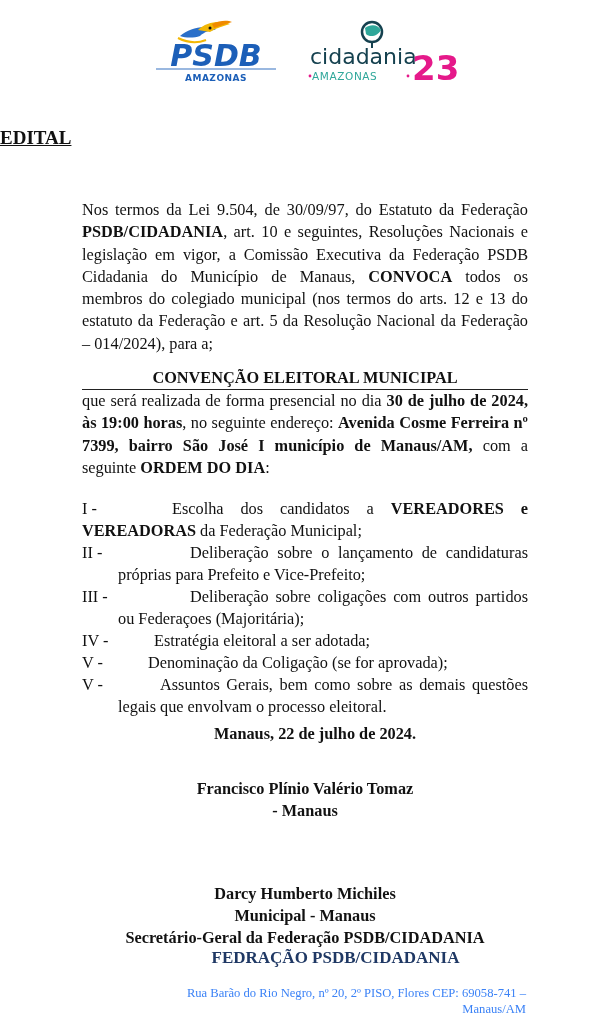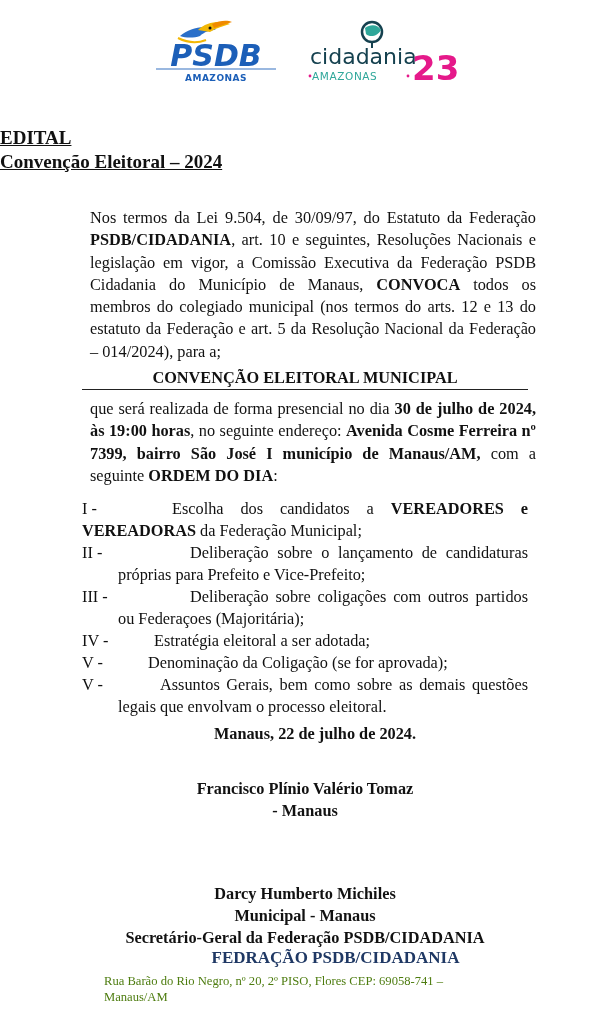--- a/index.html
+++ b/index.html
@@ -9,21 +9,21 @@
 
   
   .logos { position: absolute; top: 16px; left: 0; width: 607px; height: 70px; }
   .psdb-logo { position: absolute; left: 150px; top: 2px; width: 132px; height: 66px; }
   .cid-logo { position: absolute; left: 308px; top: 2px; width: 166px; height: 66px; }
 
   .title-block { position: absolute; top: 126px; left: 0; width: 607px; }
   .title { font-weight: bold; font-size: 19px; text-decoration: underline; line-height: 24px; margin: 0; }
 
   .para { position: absolute; left: 82px; width: 446px; font-size: 16.3px; line-height: 22.3px;
-          text-align: justify; margin: 8px; }
+          text-align: justify; margin: 0; }
   .para b { font-weight: bold; }
 
   .p1 { top: 199px; }
   .conv-title { position: absolute; top: 368px; left: 82px; width: 446px; text-align: center;
                 font-weight: bold; font-size: 16.3px; line-height: 20px; margin: 0; }
   .divider { position: absolute; top: 389px; left: 82px; width: 446px; height: 0;
              border-top: 1.3px solid #222; }
   .p2 { top: 390px; }
 
   .agenda { position: absolute; top: 498px; left: 82px; width: 446px; margin: 0; padding: 0; list-style: none;
@@ -36,22 +36,22 @@
   .date-line { position: absolute; top: 713px; left: 82px; width: 446px; text-align: center;
                font-weight: bold; font-size: 16.3px; line-height: 22px; margin: 10px; }
 
   .sig { position: absolute; left: 60px; width: 490px; text-align: center; font-weight: bold;
          font-size: 16.3px; line-height: 22px; margin: 0; }
   .sig1 { top: 778px; }
   .sig2 { top: 883px; }
 
   .footer-org { position: absolute; top: 947px; left: 0; width: 607px; text-align: center;
                 font-weight: bold; font-size: 17px; line-height: 22px; color: #1f3864; margin: 0; padding-left: 32px; }
-  .footer-addr { position: absolute; top: 969px; left: 100px; width: 410px; text-align: left;
-                 font-size: 12.6px; line-height: 16px; margin: 4px; color: #4d7c0f; }
+  .footer-addr { position: absolute; top: 969px; left: 100px; width: 410px; text-align: right;
+                 font-size: 12.6px; line-height: 16px; margin: 16px; color: #3b82f6; }
 </style>
 </head>
 <body>
 
 <div class="page">
 
   <div class="logos">
     <svg class="psdb-logo" viewBox="0 0 132 66">
 
       <g>
@@ -75,21 +75,20 @@
       <text x="2" y="46" font-family="'DejaVu Sans', sans-serif" font-size="22" fill="#15414f">cidadania</text>
       <text x="4" y="62" font-family="'DejaVu Sans', sans-serif" font-size="10.5" fill="#2fa79a" letter-spacing="0.6">AMAZONAS</text>
       <circle cx="2" cy="58" r="1.4" fill="#e5198a"></circle>
       <circle cx="100" cy="58" r="1.4" fill="#e5198a"></circle>
       <text x="104" y="62" font-family="'DejaVu Sans', sans-serif" font-weight="bold" font-size="34" fill="#e5198a">23</text>
     </svg>
   </div>
 
   <div class="title-block">
     <p class="title">EDITAL</p>
-    <p class="title">Convenção Eleitoral – 2024</p>
   </div>
 
   <p class="para p1"><span>Nos termos da Lei 9.504, de 30/09/97, do Estatuto da Federação </span><b>PSDB/CIDADANIA</b><span>, art. 10 e seguintes, Resoluções Nacionais e legislação em vigor, a Comissão Executiva da Federação PSDB Cidadania do Município de Manaus, </span><b>CONVOCA</b><span> todos os membros do colegiado municipal  (nos termos do arts. 12 e 13 do estatuto da Federação e art. 5 da Resolução Nacional da Federação – 014/2024), para a;</span></p>
 
   <p class="conv-title">CONVENÇÃO ELEITORAL MUNICIPAL</p>
   <div class="divider"></div>
 
   <p class="para p2"><span>que será realizada de forma presencial no dia </span><b>30 de julho de 2024, às 19:00 horas</b><span>, no seguinte endereço: </span><b>Avenida Cosme Ferreira nº 7399, bairro São José I município de Manaus/AM,</b><span> com a seguinte </span><b>ORDEM DO DIA</b><span>:</span></p>
 
   <ul class="agenda">

